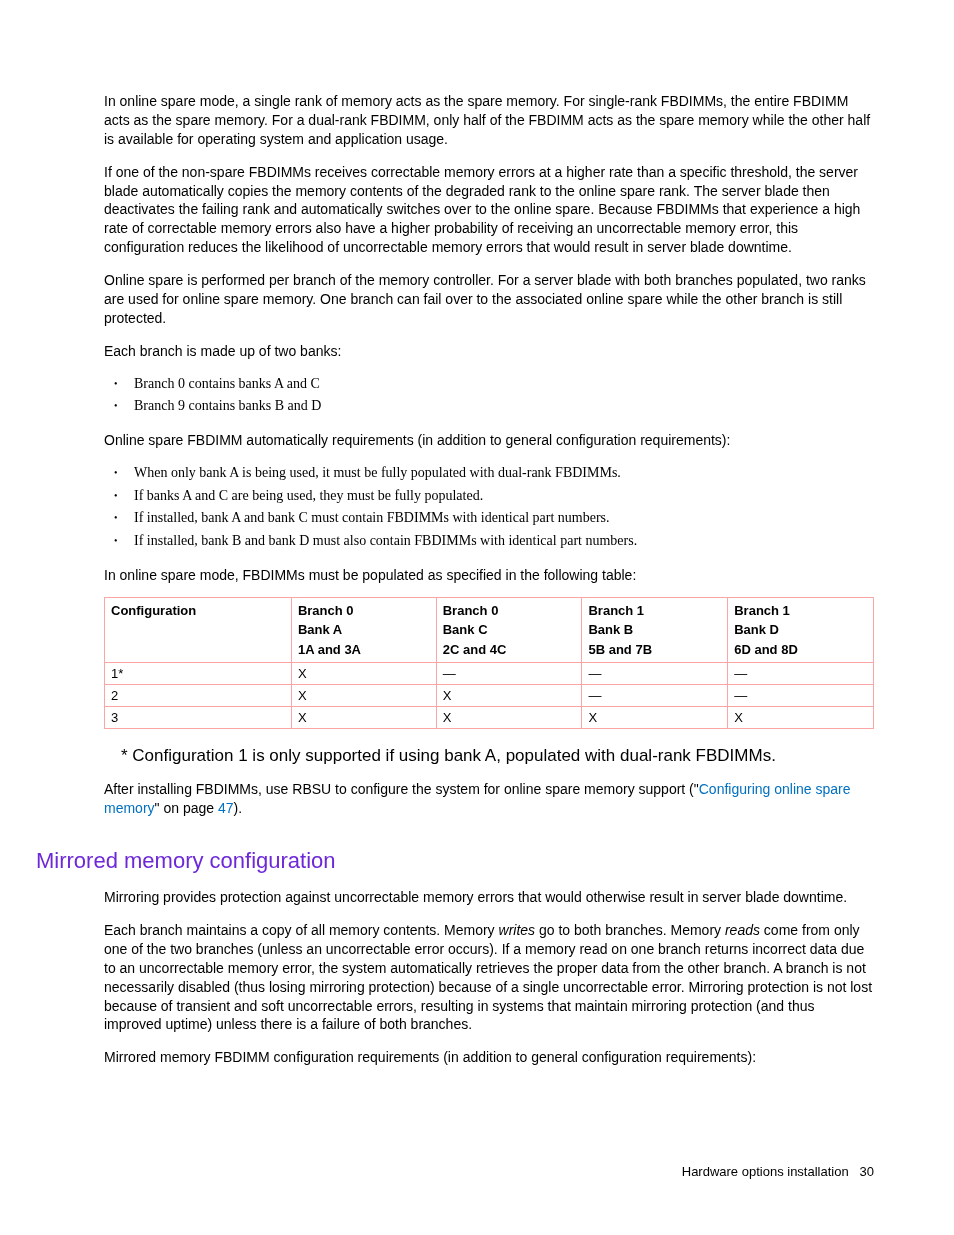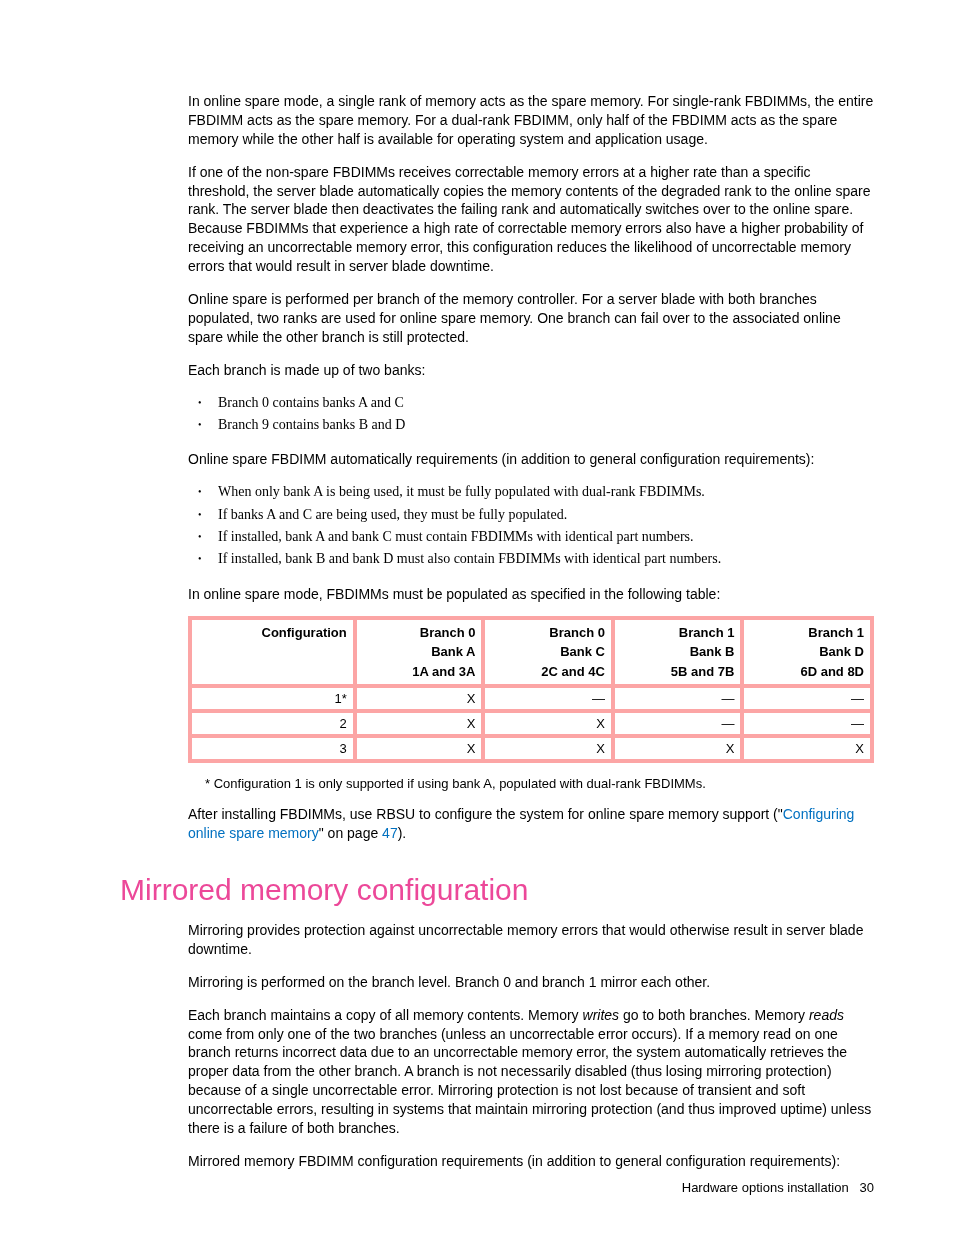--- a/index.html
+++ b/index.html
@@ -4,21 +4,21 @@
 <style>
   body {
     margin: 0;
     padding: 0;
     background: #fff;
     font-family: Arial, Helvetica, sans-serif;
     color: #000;
     width: 954px;
   }
   .page {
-    padding: 78px 80px 40px 120px;
+    padding: 78px 80px 40px 36px;
     box-sizing: border-box;
     position: relative;
     min-height: 1235px;
   }
   .body-text {
     font-size: 14px;
     line-height: 1.35;
     margin-left: 68px;
     margin-bottom: 12px;
     font-family: "Segoe UI", Arial, sans-serif;
@@ -43,49 +43,49 @@
     font-size: 10px;
     top: 3px;
   }
   table.config {
     border-collapse: collapse;
     margin-left: 68px;
     width: calc(100% - 68px);
     margin-bottom: 8px;
   }
   table.config th, table.config td {
-    border: 4px solid #fca5a5;
+    border: 1px solid #fca5a5;
     padding: 3px 6px;
-    text-align: right;
+    text-align: left;
     font-size: 13px;
     vertical-align: top;
   }
   table.config th {
     font-weight: bold;
     font-family: Arial, sans-serif;
   }
   .footnote {
-    font-size: 13px;
+    font-size: 17px;
     margin-left: 85px;
     margin-bottom: 12px;
   }
   .link {
     color: #0070c0;
   }
   h2.section {
     font-weight: normal;
-    color: #ec4899;
-    font-size: 30px;
+    color: #6d28d9;
+    font-size: 22px;
     margin: 30px 0 12px 0;
     font-family: "Segoe UI", Arial, sans-serif;
   }
   .italic { font-style: italic; text-align: right; }
   .footer {
     position: absolute;
-    bottom: 40px;
+    bottom: 56px;
     right: 80px;
     font-size: 13px;
   }
   .header-row th {
     line-height: 1.5;
   }
   .sub1, .sub2 { display:block; }
 </style>
 </head>
 <body>
@@ -168,21 +168,20 @@
 
   <p class="footnote">* Configuration 1 is only supported if using bank A, populated with dual-rank FBDIMMs.</p>
 
   <p class="body-text">
     <span>After installing FBDIMMs, use RBSU to configure the system for online spare memory support ("</span><span class="link">Configuring online spare memory</span><span>" on page </span><span class="link">47</span><span>).</span>
   </p>
 
   <h2 class="section">Mirrored memory configuration</h2>
 
   <p class="body-text">Mirroring provides protection against uncorrectable memory errors that would otherwise result in server blade downtime.</p>
-  <p class="body-text">Mirroring is performed on the branch level. Branch 0 and branch 1 mirror each other.</p>
 
   <p class="body-text">
     <span>Each branch maintains a copy of all memory contents. Memory </span><span class="italic">writes</span><span> go to both branches. Memory </span><span class="italic">reads</span><span> come from only one of the two branches (unless an uncorrectable error occurs). If a memory read on one branch returns incorrect data due to an uncorrectable memory error, the system automatically retrieves the proper data from the other branch. A branch is not necessarily disabled (thus losing mirroring protection) because of a single uncorrectable error. Mirroring protection is not lost because of transient and soft uncorrectable errors, resulting in systems that maintain mirroring protection (and thus improved uptime) unless there is a failure of both branches.</span>
   </p>
 
   <p class="body-text">Mirrored memory FBDIMM configuration requirements (in addition to general configuration requirements):</p>
 
 
   <div class="footer">
     <span>Hardware options installation</span>&nbsp;&nbsp;&nbsp;<span>30</span>

